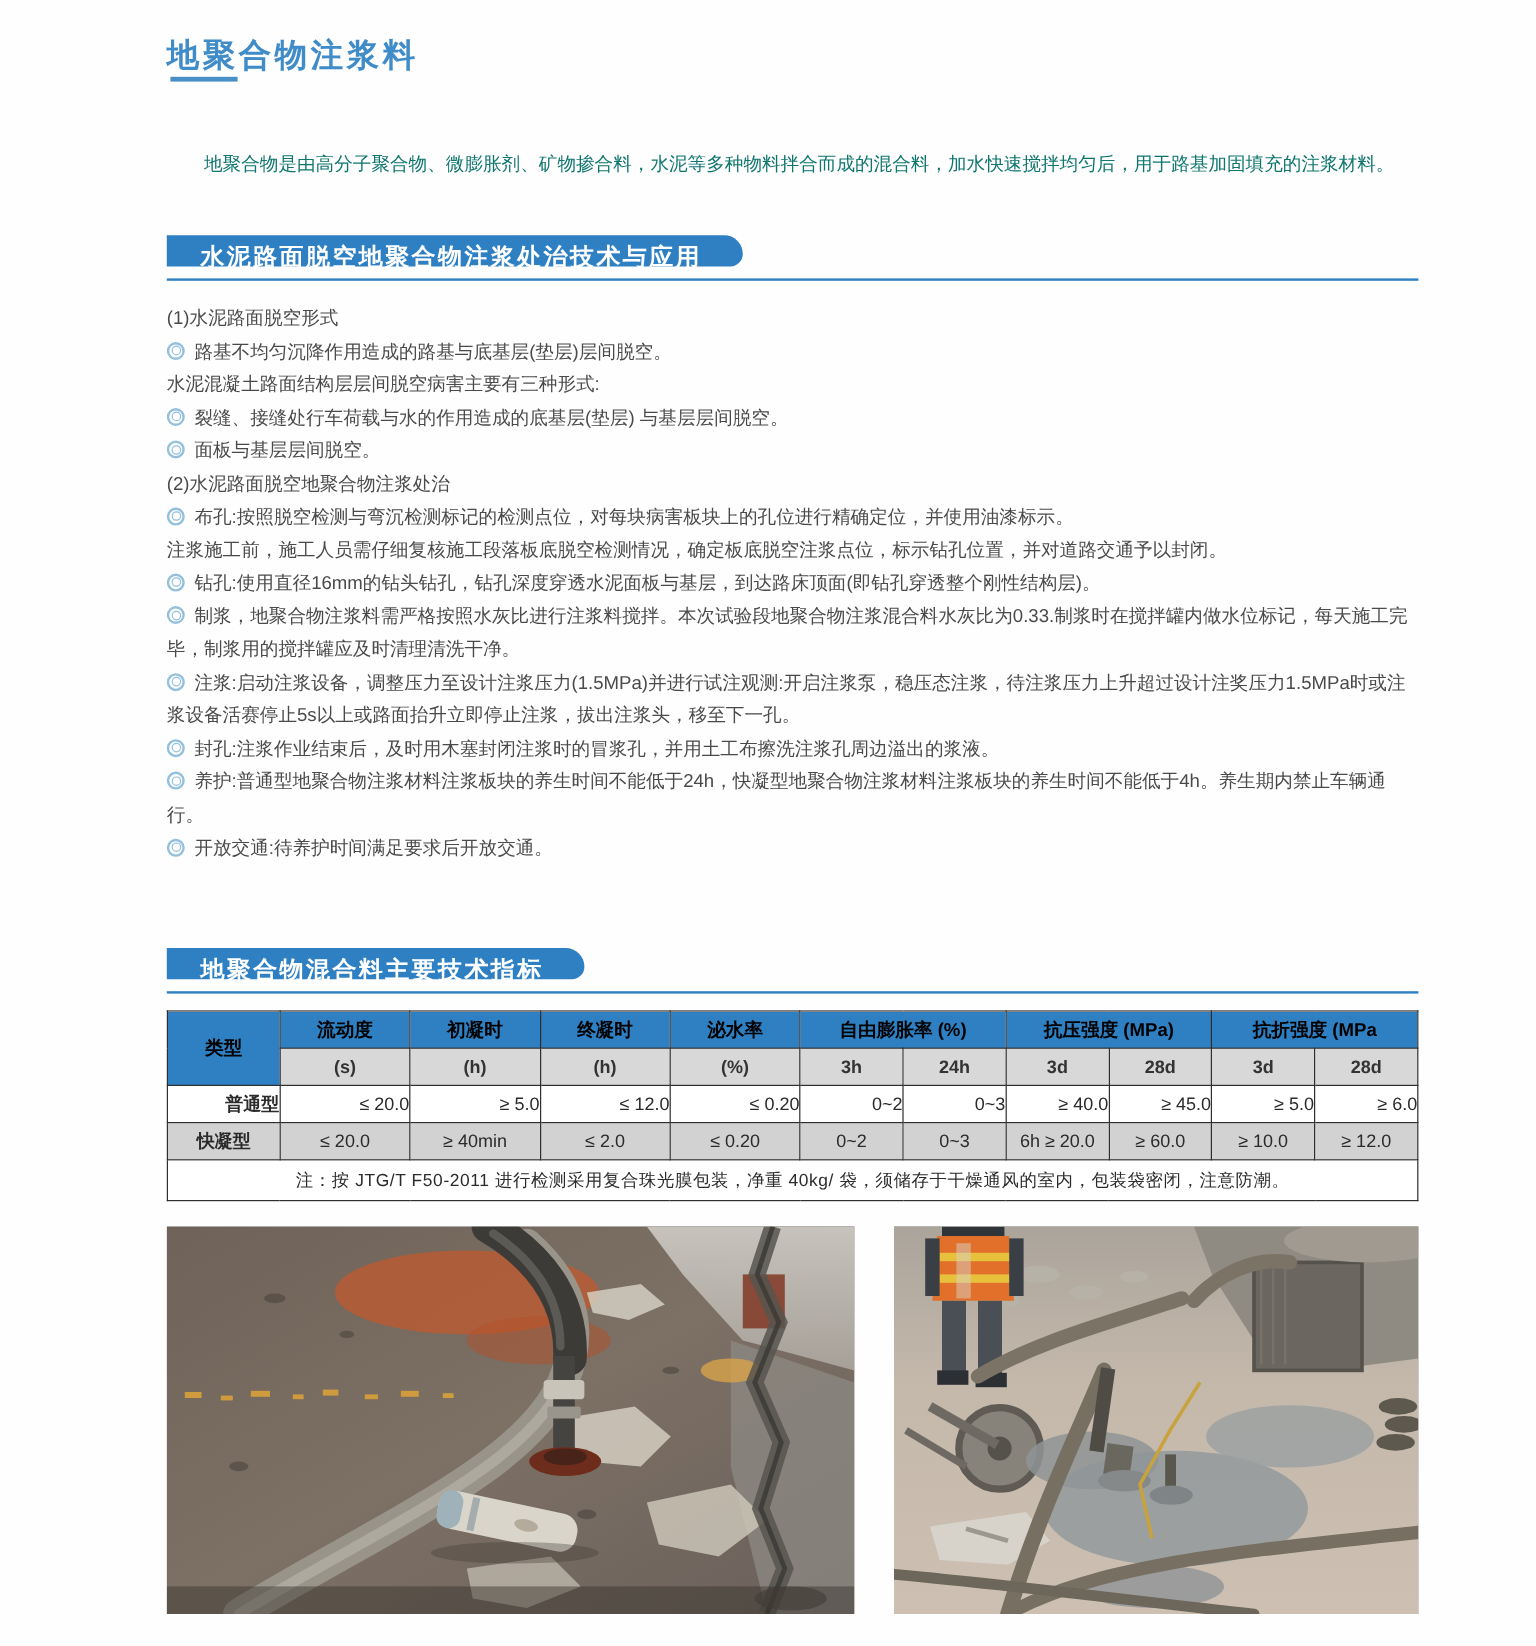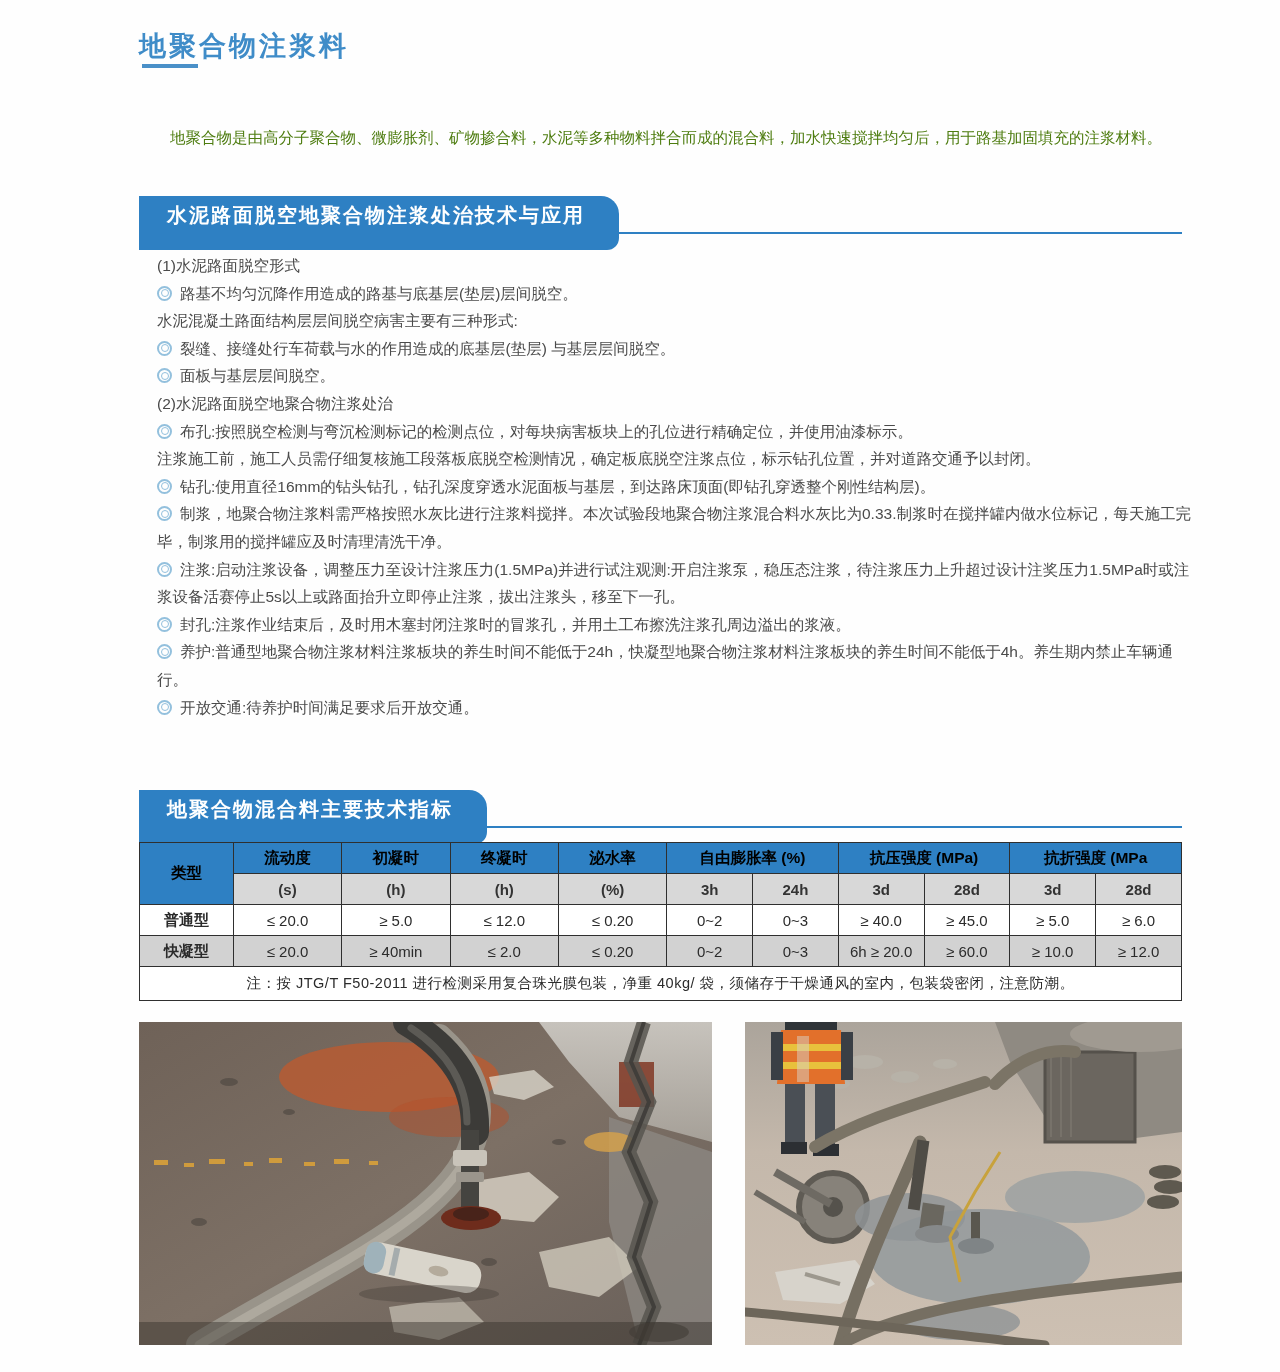--- a/index.html
+++ b/index.html
@@ -15,39 +15,39 @@
     position:absolute;left:139px;top:10px;
     font-size:27px;font-weight:bold;color:#3f8cc8;letter-spacing:3px;
   }
   .title-dash{
     position:absolute;left:142px;top:64px;width:56px;height:4px;background:#4a90c8;
   }
 
   
   .intro{
     position:absolute;left:139px;top:108px;width:1043px;
-    font-size:15.5px;line-height:27px;color:#4d7c0f;text-indent:2em;
+    font-size:15.5px;line-height:27px;color:#0f766e;text-indent:2em;
   }
 
   
   .banner-row{position:absolute;left:139px;width:1043px;height:38px;}
   .banner-row .banner-line{
     position:absolute;left:0;right:0;bottom:0;height:2px;background:#2e80c3;
   }
   .banner{
-    position:absolute;left:0;top:0;height:54px;line-height:38px;
+    position:absolute;left:0;top:0;height:26px;line-height:38px;
     background:#2e80c3;color:#ffffff;font-size:20px;font-weight:bold;
     padding:0 34px 0 28px;letter-spacing:2px;
     border-radius:0 18px 12px 0;
     font-family:Liberation Serif, serif;
   }
 
   
   .body-block{
-    position:absolute;left:157px;top:252px;width:1043px;
+    position:absolute;left:139px;top:252px;width:1043px;
     font-size:15.5px;line-height:27.6px;color:#4a4a4a;
   }
   .body-block p{margin:0;padding:0;}
   .bullet{
     display:inline-block;width:11px;height:11px;border:2px solid #93c0dd;border-radius:50%;
     vertical-align:-2px;margin-right:8px;position:relative;box-sizing:content-box;
   }
   .bullet::after{
     content:"";position:absolute;left:1.5px;top:1.5px;right:1.5px;bottom:1.5px;
     border:1.5px solid #93c0dd;border-radius:50%;
@@ -59,21 +59,21 @@
     border-collapse:collapse;table-layout:fixed;
     font-size:15px;color:#2b2b2b;
   }
   .spec-table th,.spec-table td{
     border:1.5px solid #2f2f2f;text-align:center;padding:0;height:30px;
     overflow:hidden;white-space:nowrap;
   }
   .spec-table .blue{background:#2e80c3;color:#000000;font-weight:bold;font-size:15.5px;}
   .spec-table .gray{background:#d8d8d8;color:#333333;}
   .spec-table .rowgray td{background:#d2d2d2;margin-top:12px;}
-  .spec-table .rowwhite td{background:#ffffff;}
+  .spec-table .rowwhite td{background:#ffffff;text-align:right;}
   .spec-table td.typecell{font-weight:bold;}
   .spec-table .note-row td{height:33px;font-size:14.5px;background:#ffffff;letter-spacing:0.5px;}
 
   
   .photo{position:absolute;top:1022px;height:323px;overflow:hidden;background:#8a8a8a;}
   .photo-left{left:139px;width:573px;}
   .photo-right{left:745px;width:437px;}
   .photo svg{display:block;}
 </style>
 </head>

